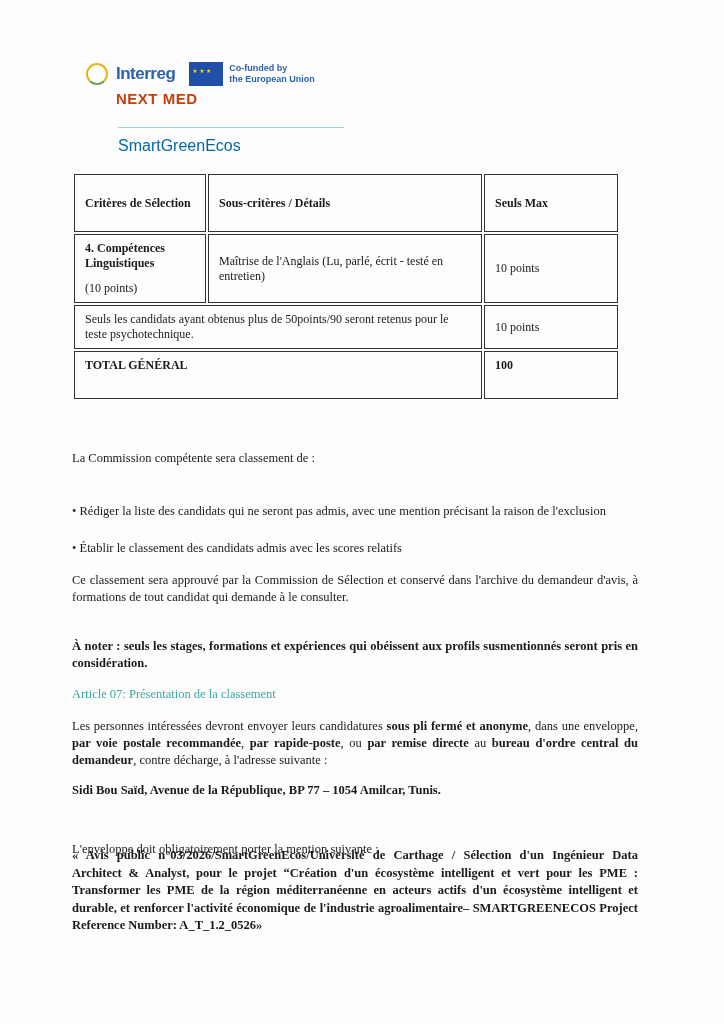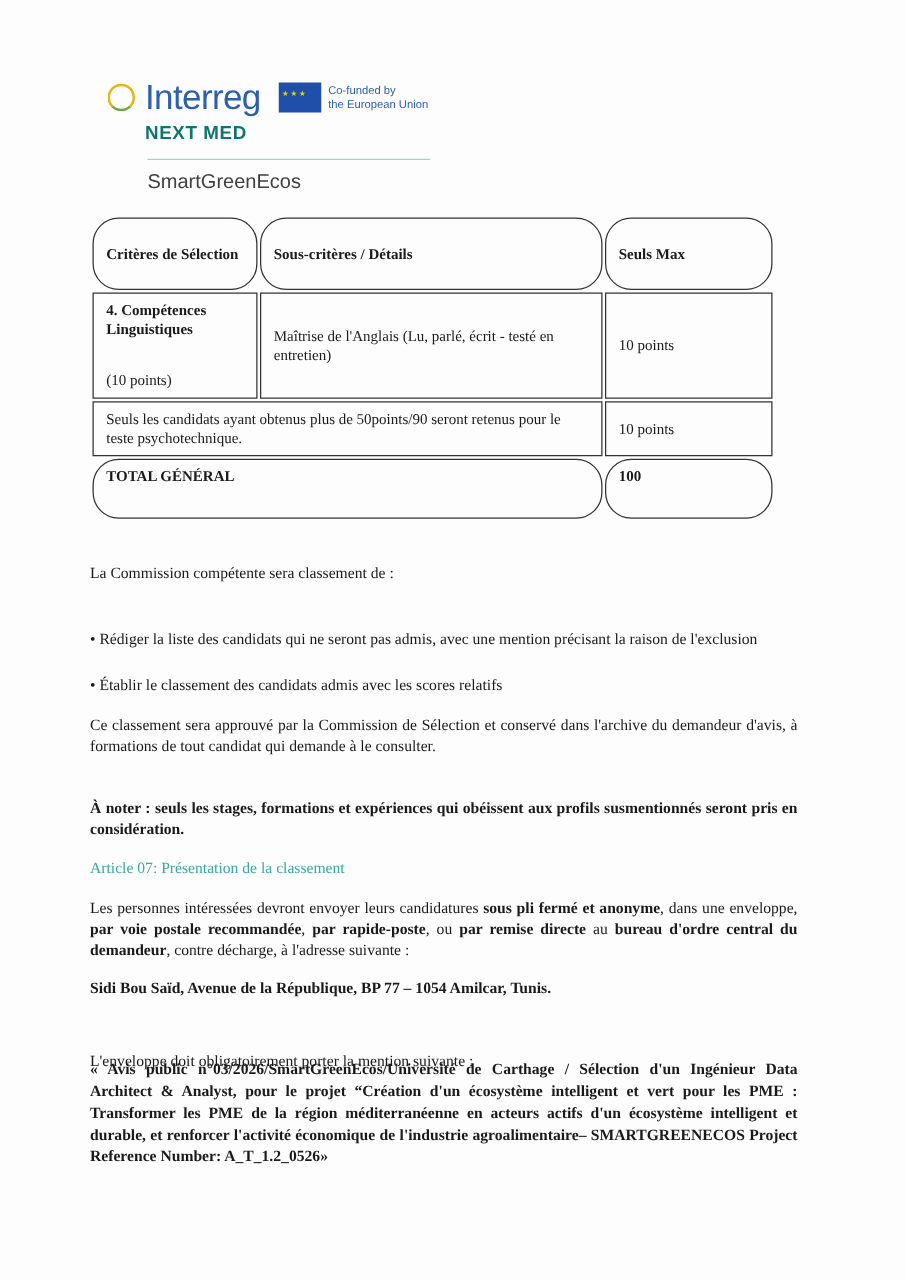--- a/index.html
+++ b/index.html
@@ -3,33 +3,33 @@
 <meta charset="utf-8">
 <style>
   html, body { margin: 0; padding: 0; }
   body {
     width: 724px; height: 1024px; background: #fdfdfd; position: relative; overflow: hidden;
     font-family: "Liberation Serif", serif; color: #1a1a1a;
   }
   .logo { position: absolute; left: 86px; top: 62px; width: 270px; }
   .logo-row { display: flex; align-items: center; }
   .logo-mark { width: 18px; height: 18px; border: 2px solid #e3b616; border-radius: 50%; border-bottom-color: #6aa84f; margin-right: 8px; }
-  .interreg { font-family: "Liberation Sans", sans-serif; font-weight: normal; font-size: 28px; color: #2c5fad; letter-spacing: -0.5px; text-align: center; }
+  .interreg { font-family: "Liberation Sans", sans-serif; font-weight: bold; font-size: 17px; color: #2c5fad; letter-spacing: -0.5px; text-align: center; }
   .eu-flag { width: 34px; height: 24px; background: #1f4fa8; margin-left: 14px; position: relative; }
   .eu-flag::after { content: "★ ★ ★"; position: absolute; left: 3px; top: 5px; font-size: 6px; color: #f4d000; letter-spacing: 0; }
-  .eu-text { font-family: "Liberation Sans", sans-serif; font-size: 9px; color: #2c5fad; margin-left: 6px; line-height: 11px; font-weight: normal; }
-  .nextmed { font-family: "Liberation Sans", sans-serif; font-weight: bold; font-size: 15px; color: #0f766e; margin-left: 30px; margin-top: 4px; letter-spacing: 0.5px; }
+  .eu-text { font-family: "Liberation Sans", sans-serif; font-size: 9px; color: #2c5fad; margin-left: 6px; line-height: 11px; font-weight: bold; }
+  .nextmed { font-family: "Liberation Sans", sans-serif; font-weight: bold; font-size: 15px; color: #c2410c; margin-left: 30px; margin-top: 4px; letter-spacing: 0.5px; }
   .logo-line { position: absolute; left: 118px; top: 127px; width: 226px; height: 1px; background: #9ed4d1; }
-  .sge { position: absolute; left: 118px; top: 137px; font-family: "Liberation Sans", sans-serif; font-size: 16px; color: #404040; }
+  .sge { position: absolute; left: 118px; top: 137px; font-family: "Liberation Sans", sans-serif; font-size: 16px; color: #0369a1; }
 
   table.criteria { position: absolute; left: 72px; top: 172px; width: 548px; border-collapse: separate; border-spacing: 2px; font-size: 12px; }
   table.criteria td { border: 1px solid #333; vertical-align: middle; padding: 6px 10px; }
   .c1 { width: 110px; } .c3 { width: 112px; }
-  .bold { font-weight: bold; border-radius: 21px; }
-  .muted-gap { margin-top: 26px; }
+  .bold { font-weight: bold; }
+  .muted-gap { margin-top: 10px; }
 
   .txt { position: absolute; left: 72px; width: 566px; font-size: 12.5px; line-height: 17px; text-align: justify; }
   .teal { color: #3aa7a2; }
 </style>
 </head>
 <body>
 
 <div class="logo">
   <div class="logo-row">
     <span class="logo-mark"></span>

